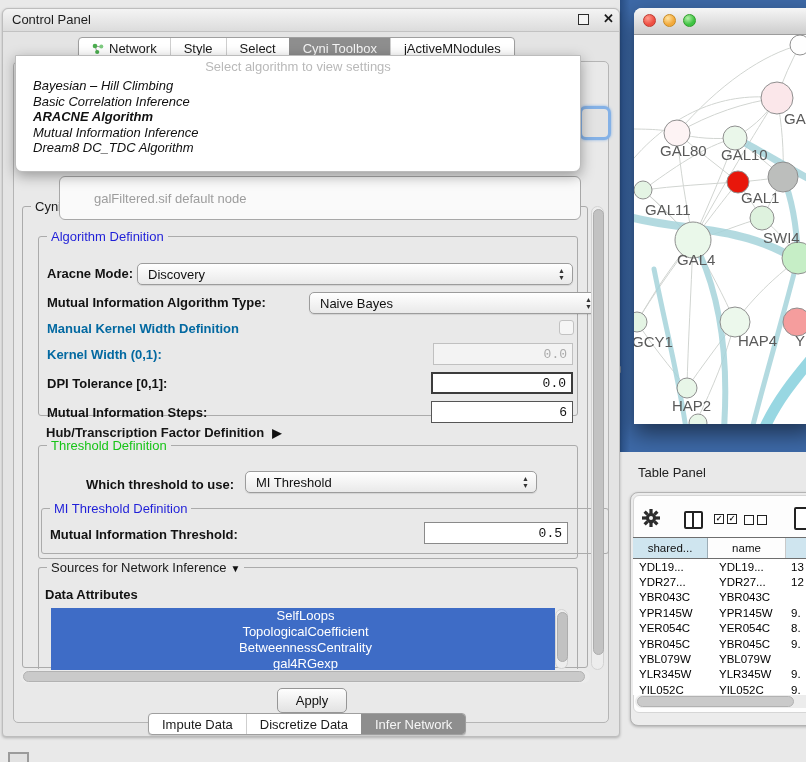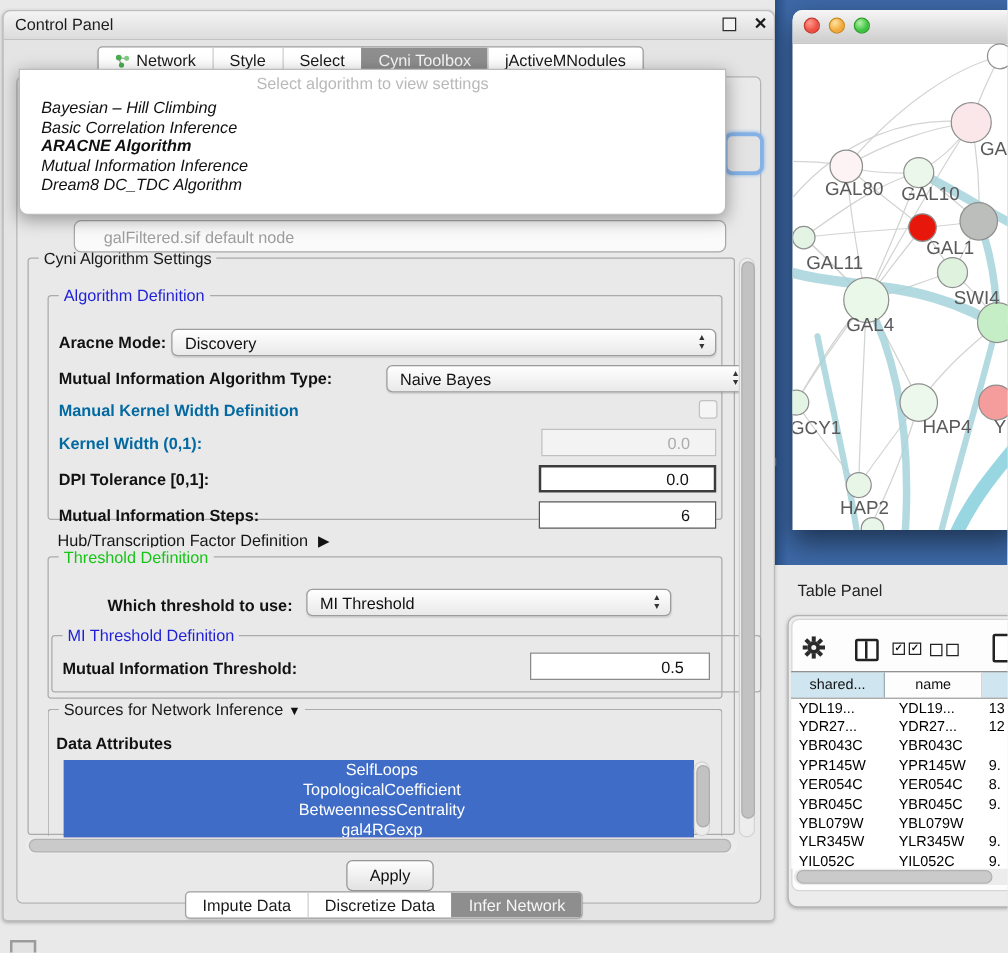--- a/index.html
+++ b/index.html
@@ -24,23 +24,23 @@
     border-radius:4px;overflow:hidden;height:20px;box-shadow:0 1px 1px rgba(0,0,0,.12);}
   .tab{display:flex;align-items:center;gap:5px;padding:0 13px;font-size:13px;color:#1a1a1a;
     border-left:1px solid #cfcfcf;white-space:nowrap;}
   .tab:first-child{border-left:none;}
   .tab.selected{background:#8e8e8e;color:#f6f6f6;border-left-color:#8e8e8e;}
 
   
   .content-panel{position:absolute;left:10px;top:52px;width:594px;height:660px;
     background:#e9e9e9;border:1px solid #b5b5b5;border-radius:5px;}
 
-  .ghost-combo{position:absolute;left:45px;top:114px;width:522px;height:26px;
+  .ghost-combo{position:absolute;left:45px;top:114px;width:522px;height:44px;
     border:1px solid #a8a8a8;border-radius:6px;background:#fafafa;
-    display:flex;align-items:center;padding-left:23px;box-sizing:border-box;
+    display:flex;align-items:center;padding-left:34px;box-sizing:border-box;
     font-size:13px;color:#9d9d9d;z-index:1;}
   .focus-combo-end{position:absolute;left:565px;top:44px;width:26px;height:28px;
     border:3px solid #84b1e6;border-radius:7px;background:#e3e3e3;z-index:1;
     box-shadow:0 0 3px #84b1e6;}
 
   
   .popup{position:absolute;left:15px;top:55px;width:566px;height:117px;background:#ffffff;
     border:1px solid #bcbcbc;border-radius:0 0 7px 7px;z-index:60;
     box-shadow:0 4px 14px rgba(0,0,0,.35);box-sizing:border-box;}
   .popup-placeholder{height:22px;line-height:22px;text-align:center;font-size:13px;color:#b9b9b9;}
@@ -57,21 +57,21 @@
   .flabel.disabled{color:#0369a1;}
 
   .combo{position:absolute;height:22px;border:1px solid #9c9c9c;border-radius:5px;
     background:linear-gradient(#ffffff,#e9e9e9);font-size:13px;color:#111;
     display:flex;align-items:center;padding-left:10px;box-sizing:border-box;
     box-shadow:0 1px 1px rgba(0,0,0,.1);}
   .combo .arrows{position:absolute;right:7px;top:3px;font-size:7px;line-height:7px;color:#333;text-align:center;}
 
   .tfield{position:absolute;height:22px;background:#fff;border:1px solid #808080;
     font-size:13px;color:#111;display:flex;align-items:center;justify-content:flex-end;
-    padding-right:20px;box-sizing:border-box;}
+    padding-right:5px;box-sizing:border-box;font-family:Liberation Mono, monospace;}
   .tfield.disabled{background:#f3f3f3;border-color:#c0c0c0;color:#ababab;}
   .tfield.strong{border:2px solid #3c3c3c;}
 
   .checkbox{position:absolute;width:13px;height:13px;border:1px solid #c2c2c2;border-radius:3px;background:#f5f5f5;}
 
   .hub-line{position:absolute;font-size:13px;color:#161616;white-space:nowrap;}
   .tri-right{display:inline-block;margin-left:8px;font-size:12px;color:#111;}
   .tri-down{display:inline-block;margin-left:4px;font-size:10px;color:#111;}
 
   .attr-list{position:absolute;overflow:hidden;background:#701a75;}
@@ -371,21 +371,21 @@
           <div class="flabel disabled" style="left:8px;top:97px;margin-top:13px;text-align:right;">Kernel Width (0,1):</div>
           <div class="tfield disabled" style="left:394px;top:106px;width:140px;">0.0</div>
 
           <div class="flabel" style="left:8px;top:139px;">DPI Tolerance [0,1]:</div>
           <div class="tfield strong" style="left:392px;top:135px;width:142px;">0.0</div>
 
           <div class="flabel" style="left:8px;top:168px;">Mutual Information Steps:</div>
           <div class="tfield" style="left:392px;top:164px;width:142px;border-color:#555;">6</div>
         </div>
 
-        <div class="hub-line" style="left:23px;top:218px;">
+        <div class="hub-line" style="left:23px;top:218px;font-weight:bold;">
           <span>Hub/Transcription Factor Definition</span><span class="tri-right">▶</span>
         </div>
 
         <div class="group" style="left:15px;top:238px;width:540px;height:114px;">
           <div class="gtitle t-green">Threshold Definition</div>
 
           <div class="flabel" style="left:47px;top:31px;">Which threshold to use:</div>
           <div class="combo" style="left:206px;top:25px;width:292px;">
             <span>MI Threshold</span>
             <span class="arrows">▲<br>▼</span>

